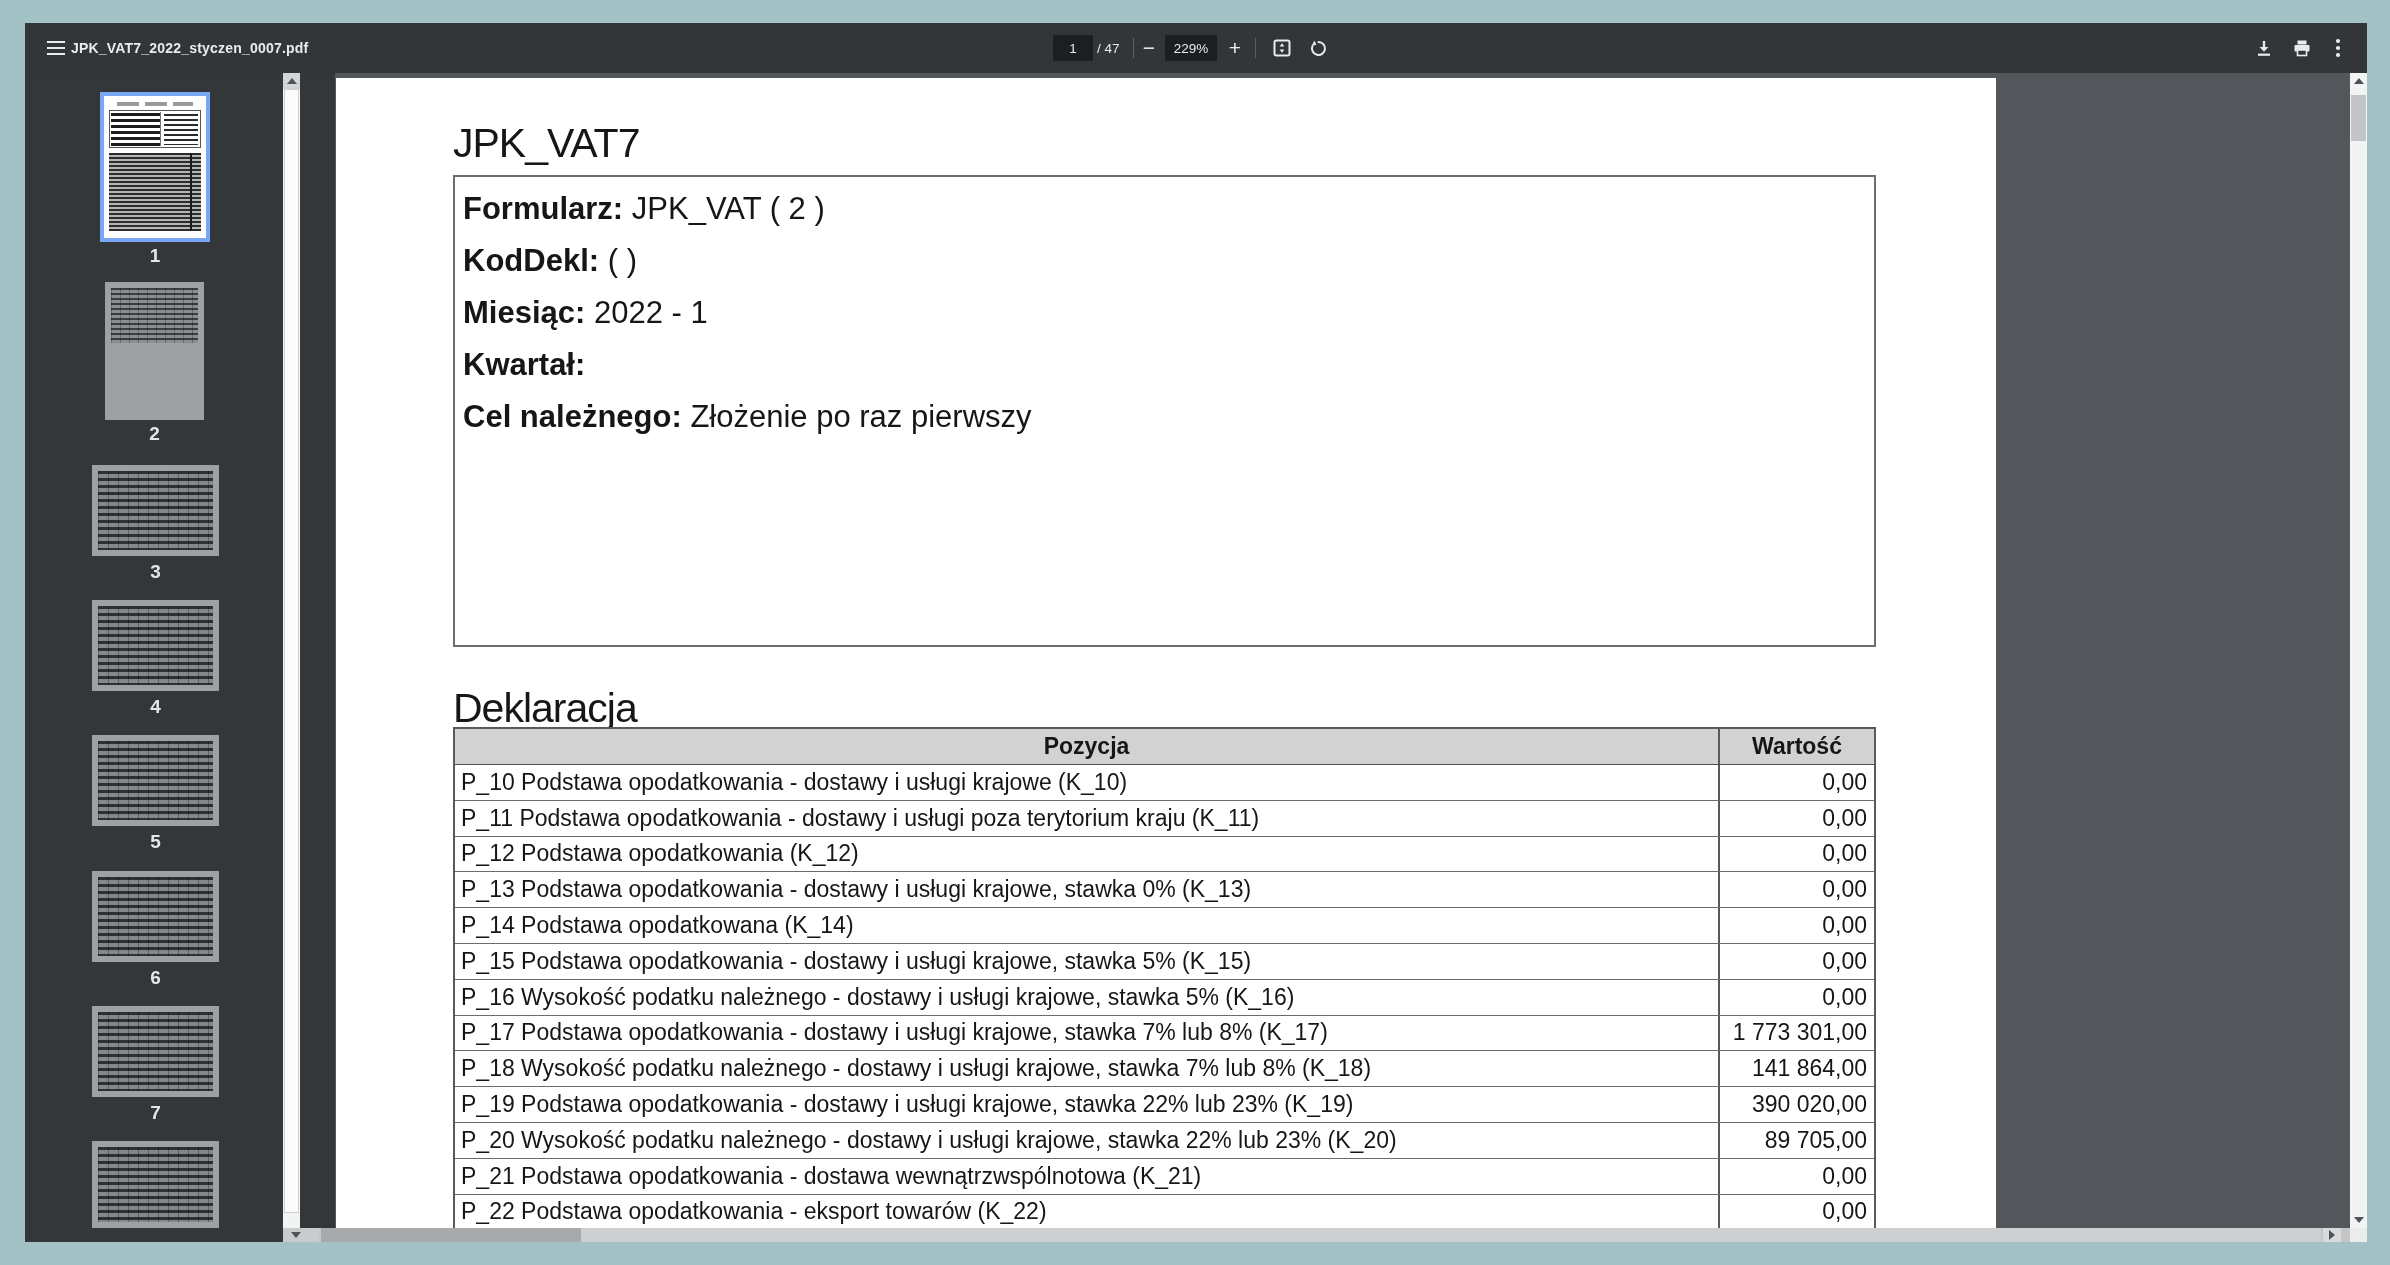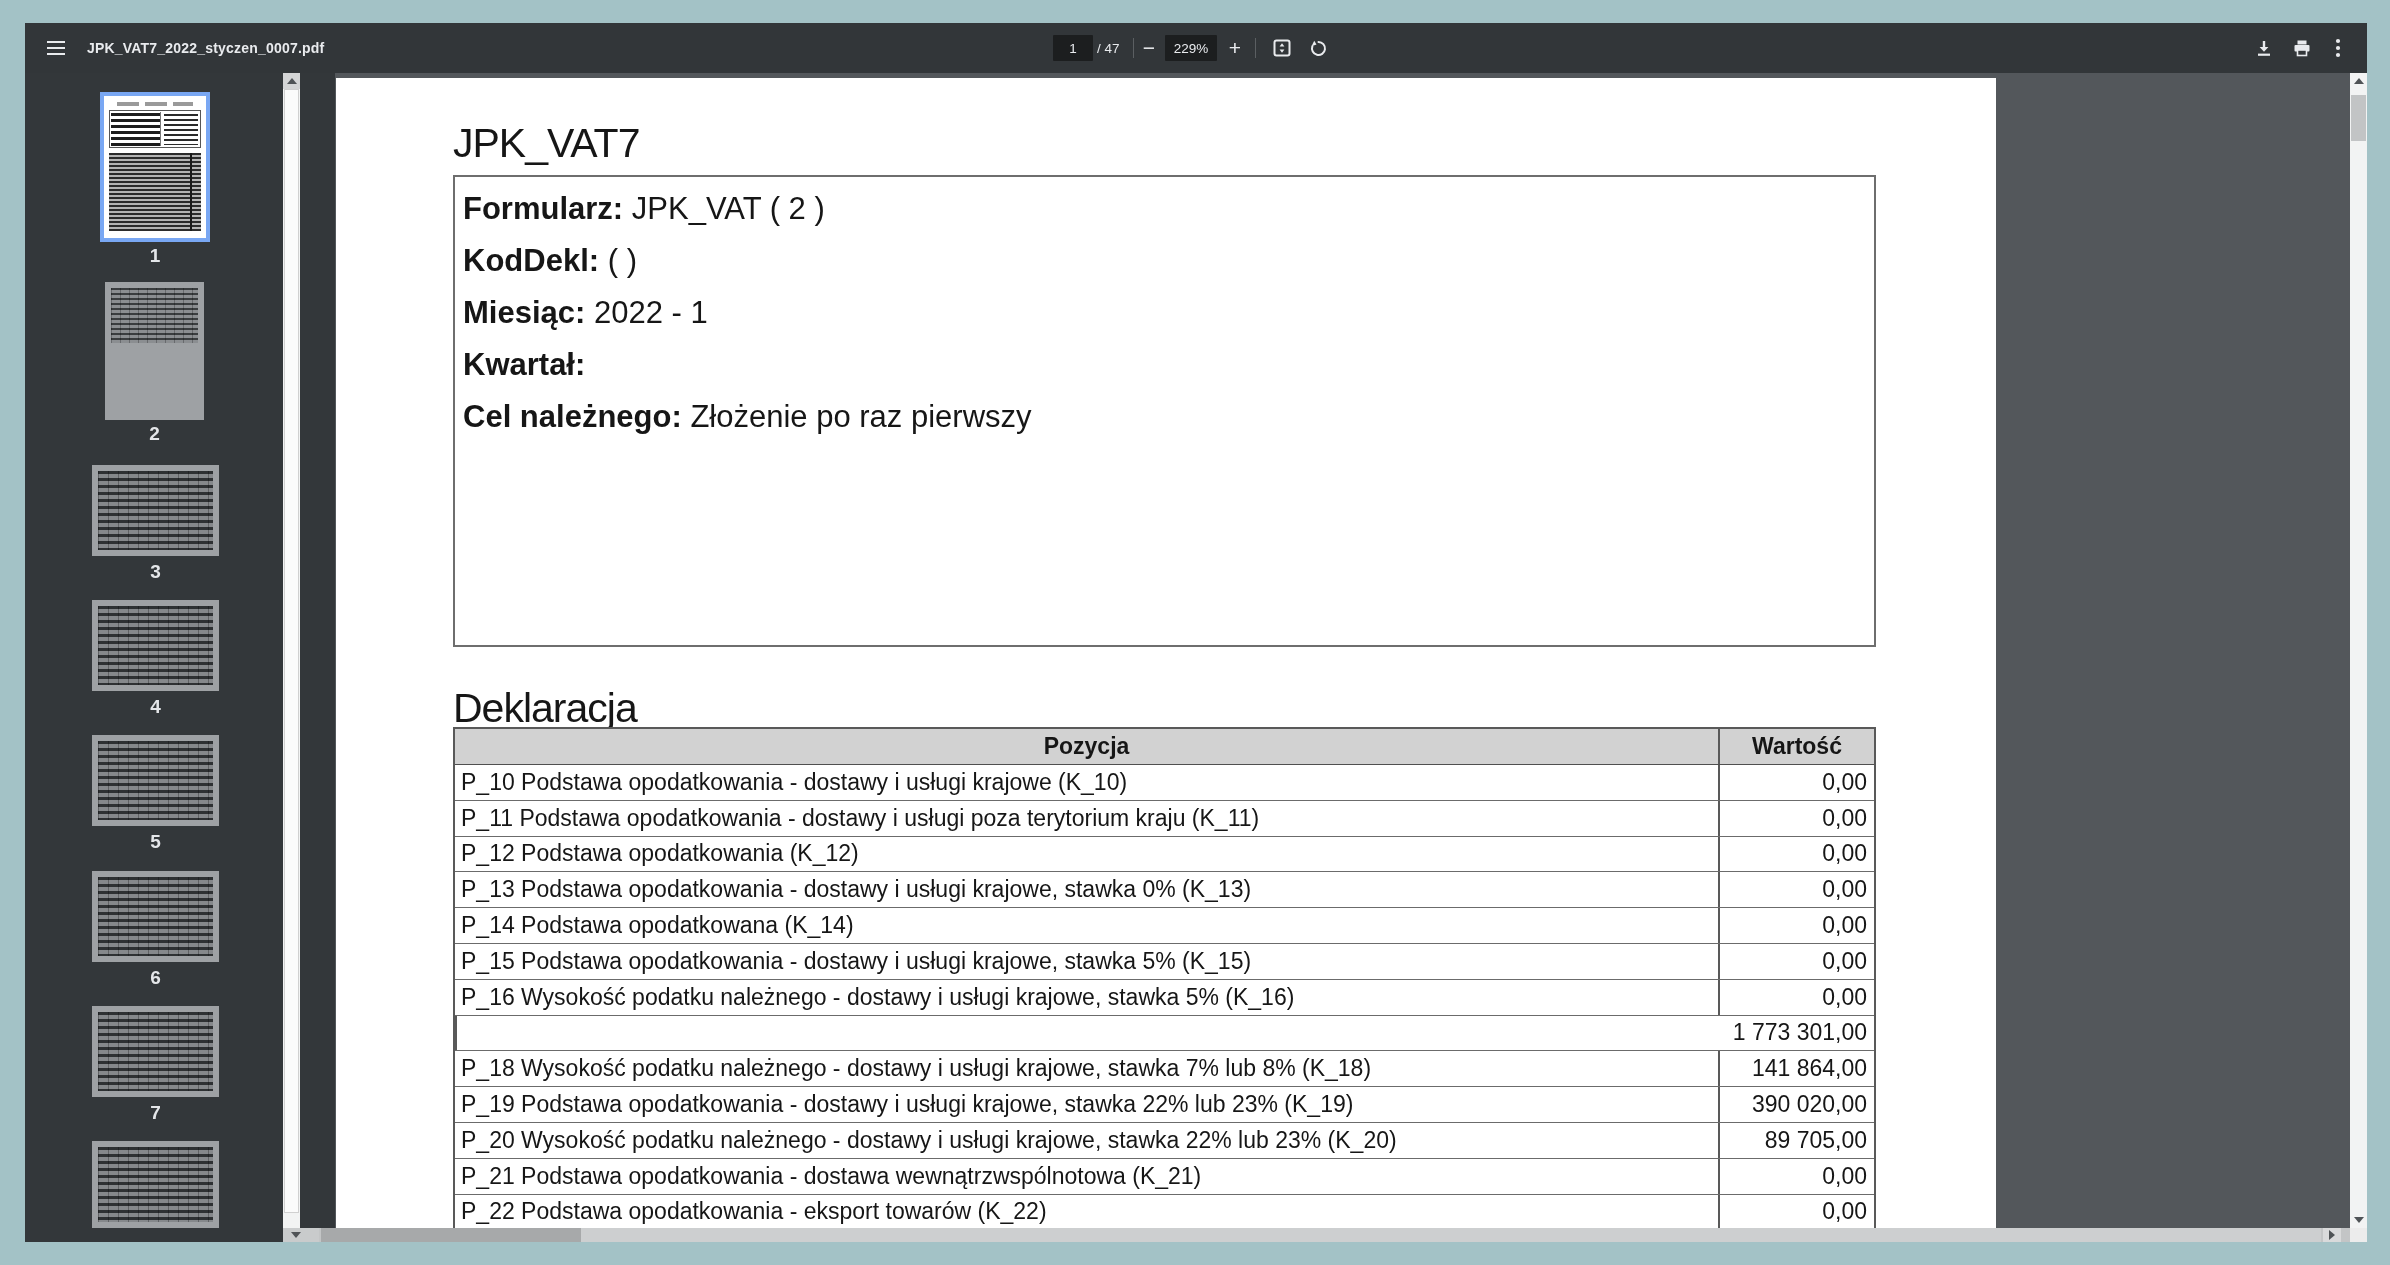--- a/index.html
+++ b/index.html
@@ -13,21 +13,21 @@
   html,body{width:2390px;height:1265px;overflow:hidden;}
   body{background:var(--frame-bg); font-family:"Liberation Sans",sans-serif;}
   .screen{position:relative;width:2390px;height:1265px;}
   .viewer{position:absolute;left:25px;top:23px;width:2342px;height:1219px;background:var(--sidebar-bg);}
 
   
   .toolbar{position:absolute;left:0;top:0;width:2342px;height:50px;background:var(--toolbar-bg);z-index:5;}
   .tb-item{position:absolute;display:flex;align-items:center;justify-content:center;color:var(--toolbar-text);}
   .hamburger{left:18px;top:13px;width:26px;height:24px;cursor:pointer;flex-direction:column;gap:4px;}
   .hamburger span{display:block;width:18px;height:2px;background:var(--toolbar-text);}
-  .filename{left:62px;top:0;height:50px;font-size:14px;letter-spacing:.2px;font-weight:700;}
+  .filename{left:46px;top:0;height:50px;font-size:14px;letter-spacing:.2px;font-weight:700;}
   .pg-input{left:1028px;top:12px;width:40px;height:26px;background:var(--input-bg);font-size:13.5px;border-radius:1px;}
   .pg-total{left:1072px;top:0;height:50px;font-size:13.5px;}
   .tb-div{position:absolute;top:15px;width:1px;height:20px;background:#5b5f62;}
   .zoom-btn{top:0;height:50px;width:30px;font-size:21px;font-weight:400;cursor:pointer;}
   .zoom-box{left:1140px;top:12px;width:52px;height:26px;background:var(--input-bg);font-size:13.5px;border-radius:1px;}
   .icon-btn{top:8px;width:34px;height:34px;cursor:pointer;border-radius:50%;}
   .icon-btn svg{display:block;}
 
   
   .sidebar{position:absolute;left:0;top:50px;width:310px;height:1155px;background:var(--sidebar-bg);overflow:hidden;}
@@ -258,20 +258,21 @@
               </div>
               <div class="trow">
                 <div class="c-poz">P_15 Podstawa opodatkowania - dostawy i usługi krajowe, stawka 5% (K_15)</div>
                 <div class="c-val">0,00</div>
               </div>
               <div class="trow">
                 <div class="c-poz">P_16 Wysokość podatku należnego - dostawy i usługi krajowe, stawka 5% (K_16)</div>
                 <div class="c-val">0,00</div>
               </div>
               <div class="trow">
+                <div class="c-poz">P_17 Podstawa opodatkowania - dostawy i usługi krajowe, stawka 7% lub 8% (K_17)</div>
                 <div class="c-val">1 773 301,00</div>
               </div>
               <div class="trow">
                 <div class="c-poz">P_18 Wysokość podatku należnego - dostawy i usługi krajowe, stawka 7% lub 8% (K_18)</div>
                 <div class="c-val">141 864,00</div>
               </div>
               <div class="trow">
                 <div class="c-poz">P_19 Podstawa opodatkowania - dostawy i usługi krajowe, stawka 22% lub 23% (K_19)</div>
                 <div class="c-val">390 020,00</div>
               </div>

